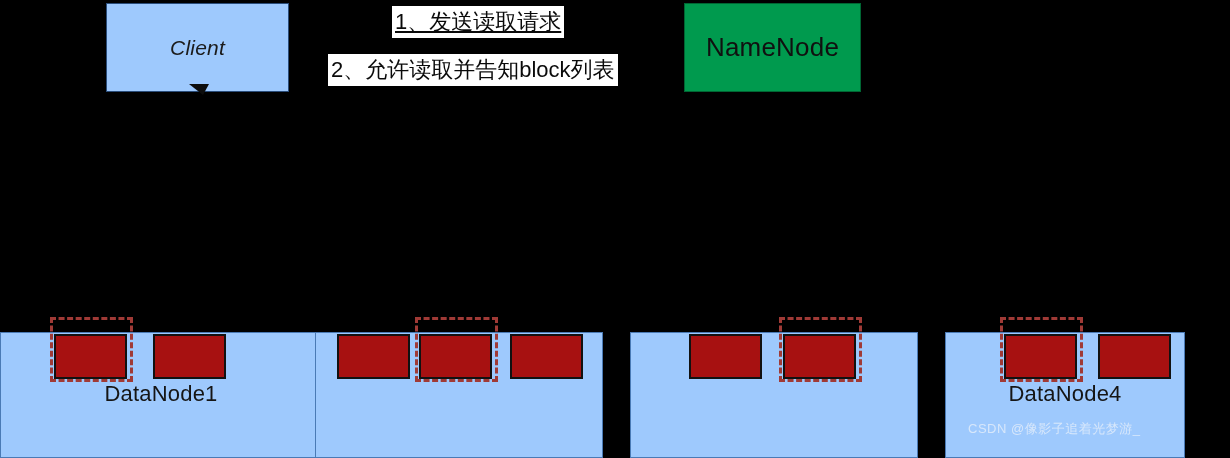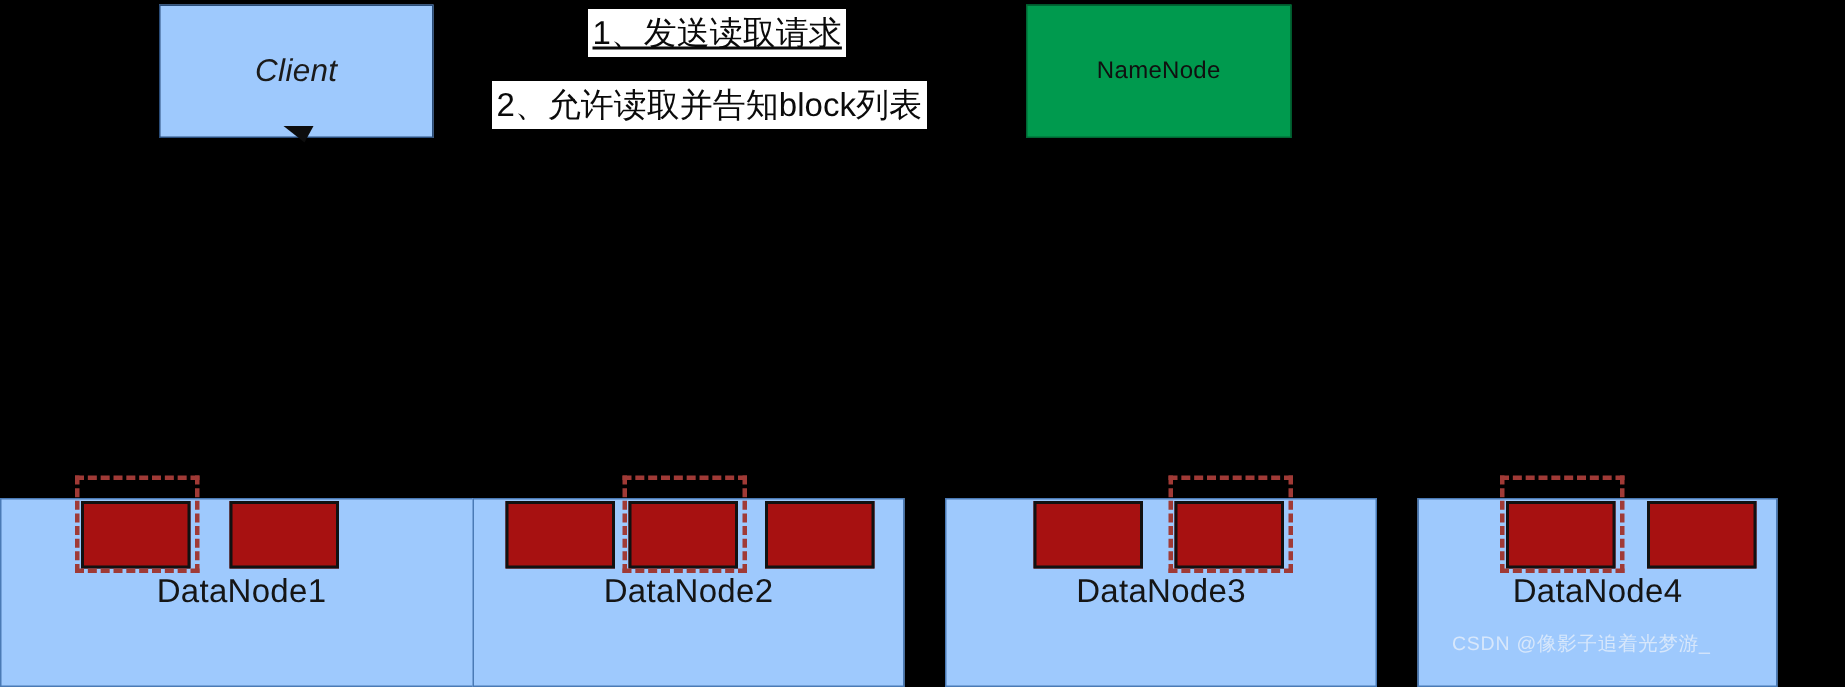--- a/index.html
+++ b/index.html
@@ -39,21 +39,21 @@
   }
   .namenode-box {
     left: 684px;
     top: 3px;
     width: 177px;
     height: 89px;
     background: #009a4e;
     border: 1px solid #006633;
   }
   .namenode-box .node-label {
-    font-size: 16px;
+    font-size: 26px;
     color: #101010;
     letter-spacing: 0.2px;
   }
   .client-arrow {
     position: absolute;
     left: 189px;
     top: 84px;
     width: 0;
     height: 0;
     border-left: 14px solid transparent;
@@ -143,27 +143,25 @@
       <div class="datanode" style="left: 0px; width: 322px;">
         <div class="block" style="left: 53px;"></div>
         <div class="block" style="left: 152px;"></div>
         <div class="dn-label">DataNode1</div>
       </div>
       <div class="highlight-dash" style="left: 50px; top: 317px; width: 83px; height: 65px;"></div>
       <div class="datanode" style="left: 315px; width: 288px;">
         <div class="block" style="left: 21px;"></div>
         <div class="block" style="left: 103px;"></div>
         <div class="block" style="left: 194px;"></div>
-        <div class="dn-label">DataNode2</div>
       </div>
       <div class="highlight-dash" style="left: 415px; top: 317px; width: 83px; height: 65px;"></div>
       <div class="datanode" style="left: 630px; width: 288px;">
         <div class="block" style="left: 58px;"></div>
         <div class="block" style="left: 152px;"></div>
-        <div class="dn-label">DataNode3</div>
       </div>
       <div class="highlight-dash" style="left: 779px; top: 317px; width: 83px; height: 65px;"></div>
       <div class="datanode" style="left: 945px; width: 240px;">
         <div class="block" style="left: 58px;"></div>
         <div class="block" style="left: 152px;"></div>
         <div class="dn-label">DataNode4</div>
       </div>
       <div class="highlight-dash" style="left: 1000px; top: 317px; width: 83px; height: 65px;"></div>
     </div>
 

